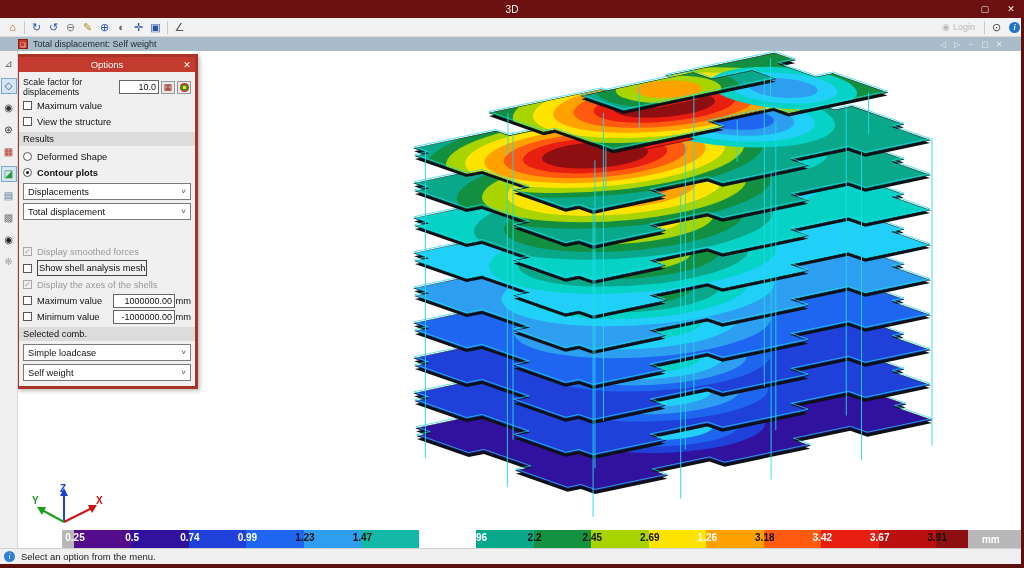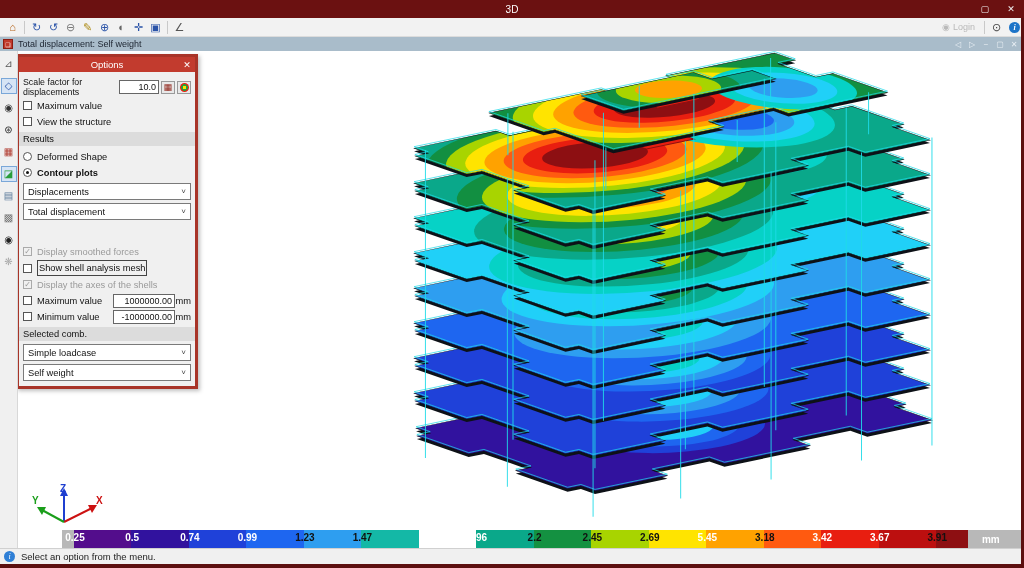--- a/index.html
+++ b/index.html
@@ -18,21 +18,21 @@
 
   
   .toolbar { height:19px; background:#f2f2f2; border-bottom:1px solid #dcdcdc; display:flex; align-items:center; padding:0 4px; flex:0 0 auto; }
   .tool-icon { width:17px; height:15px; display:inline-flex; align-items:center; justify-content:center; font-size:11px; line-height:1; cursor:default; }
   .tool-sep { width:1px; height:13px; background:#c9c9c9; margin:0 3px; }
   .toolbar-right { margin-left:auto; display:flex; align-items:center; }
   .login { color:#b9b9b9; font-size:9px; display:flex; align-items:center; gap:3px; margin-right:6px; }
   .info-badge { width:11px; height:11px; border-radius:50%; background:#1d74c8; color:#fff; font-size:8px; font-weight:bold; display:inline-flex; align-items:center; justify-content:center; margin-left:4px; font-family:"Liberation Serif",serif; font-style:italic; }
 
   
-  .mdibar { height:14px; background:#a9bcca; display:flex; align-items:center; font-size:9px; color:#1c2430; padding:0 3px; flex:0 0 auto; }
+  .mdibar { height:14px; background:#a9bcca; display:flex; align-items:center; font-size:9px; color:#1c2430; padding:0 18px; flex:0 0 auto; }
   .mdi-icon { width:10px; height:10px; background:#c0392b; border:1px solid #8d1d12; margin-right:5px; display:inline-flex; align-items:center; justify-content:center; color:#fff; font-size:6px; }
   .mdi-controls { margin-left:auto; display:flex; }
   .mdi-btn { width:14px; text-align:center; color:#e8eef3; font-size:8px; cursor:default; }
 
   
   .content { flex:1 1 auto; display:flex; min-height:0; position:relative; }
   .sidebar { width:18px; background:#f0f0f0; border-right:1px solid #d8d8d8; display:flex; flex-direction:column; align-items:center; padding-top:2px; flex:0 0 auto; }
   .side-icon { width:16px; height:16px; margin:3px 0; display:flex; align-items:center; justify-content:center; font-size:10px; line-height:1; border:1px solid transparent; cursor:default; }
   .side-icon.active { background:#d6e4f5; border-color:#7aa7d8; }
   .viewport { flex:1; position:relative; background:#fff; overflow:hidden; }
@@ -417,21 +417,21 @@
           <div class="cb-seg" style="background: rgb(20, 145, 65);">
             <span style="color: rgb(17, 17, 17);">2.2</span>
           </div>
           <div class="cb-seg" style="background: rgb(168, 212, 0);">
             <span style="color: rgb(17, 17, 17);">2.45</span>
           </div>
           <div class="cb-seg" style="background: rgb(255, 228, 0);">
             <span style="color: rgb(17, 17, 17);">2.69</span>
           </div>
           <div class="cb-seg" style="background: rgb(255, 162, 0);">
-            <span style="color: rgb(255, 255, 255);">5.45</span>
+            <span style="color: rgb(255, 255, 255);">1.26</span>
           </div>
           <div class="cb-seg" style="background: rgb(255, 90, 16);">
             <span style="color: rgb(17, 17, 17);">3.18</span>
           </div>
           <div class="cb-seg" style="background: rgb(232, 30, 16);">
             <span style="color: rgb(255, 255, 255);">3.42</span>
           </div>
           <div class="cb-seg" style="background: rgb(188, 15, 15);">
             <span style="color: rgb(255, 255, 255);">3.67</span>
           </div>

